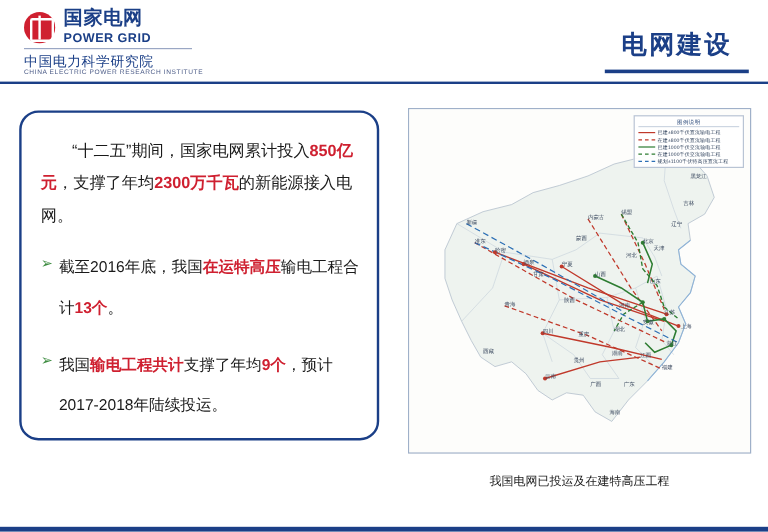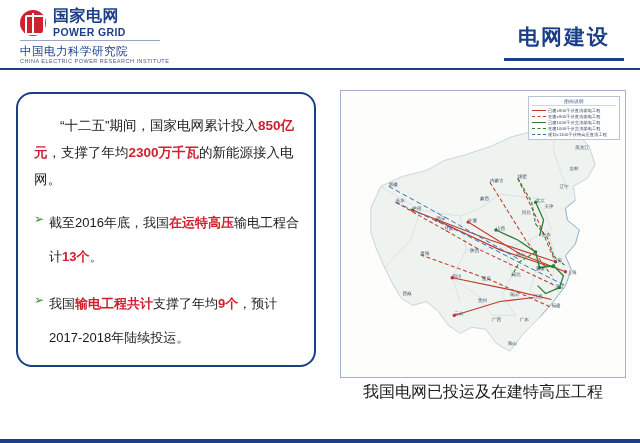--- a/index.html
+++ b/index.html
@@ -197,24 +197,24 @@
   }
   .legend-label {
     font-size: 4.2px;
     color: #33455f;
     white-space: nowrap;
     letter-spacing: 0.1px;
   }
 
   .caption {
     position: absolute;
-    left: 340px; top: 312px;
+    left: 340px; top: 324px;
     width: 286px;
     text-align: center;
-    font-size: 16px;
+    font-size: 10px;
     color: #1a1a1a;
   }
 
   
   .bottom-bar {
     position: absolute;
     left: 0; bottom: 0;
     width: 640px;
     height: 4px;
     background: #1b3f87;

